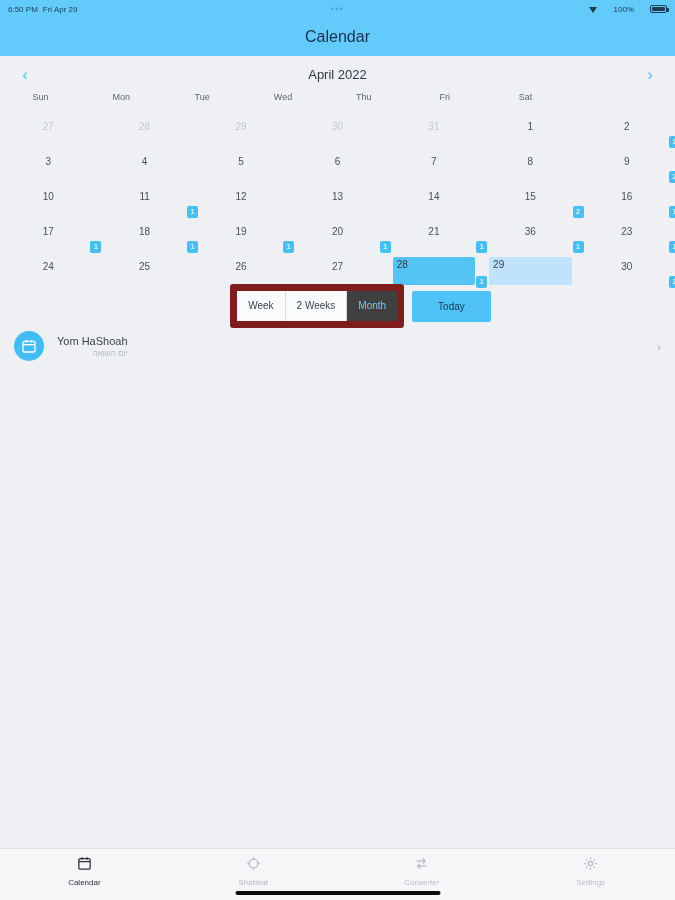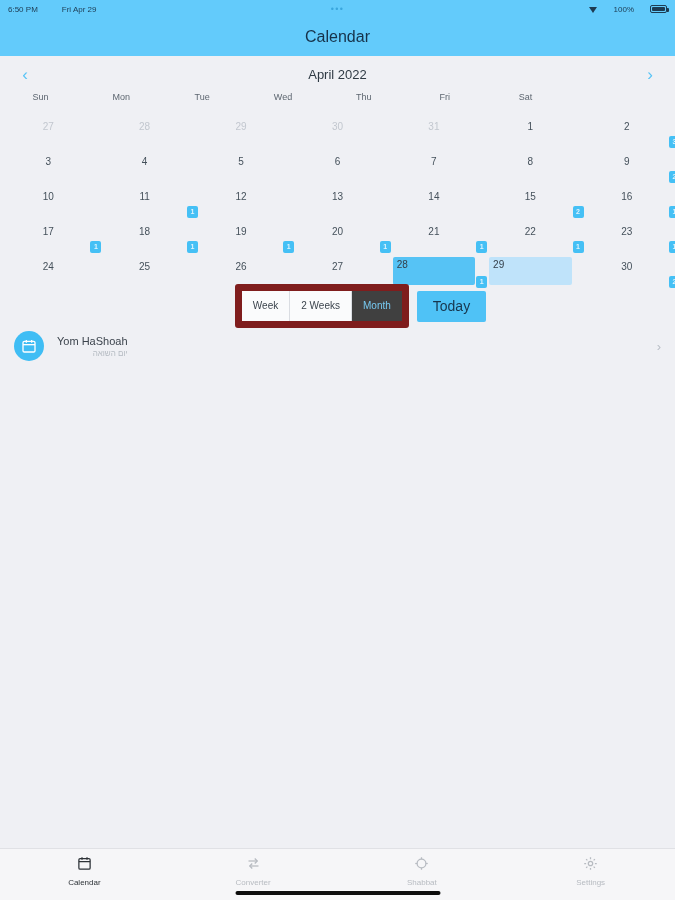--- a/index.html
+++ b/index.html
@@ -10,21 +10,21 @@
     overflow:hidden;
   }
   #app { position:relative; width:675px; height:900px; background:#eff0f4; }
 
   
   .statusbar {
     position:absolute; top:0; left:0; width:675px; height:18px;
     background:#63cbfb; display:flex; align-items:center;
     padding:0 8px; color:#1d3b52; font-size:8px;
   }
-  .sb-left { display:flex; gap:24px; align-items:center; white-space:nowrap; }
+  .sb-left { display:flex; gap:5px; align-items:center; white-space:nowrap; }
   .sb-center { position:absolute; left:0; right:0; text-align:center;
                color:#3aa6dd; font-size:9px; letter-spacing:1.4px; line-height:1; }
   .sb-right { margin-left:auto; display:flex; gap:16px; align-items:center;
               white-space:nowrap; position:relative; z-index:2; }
   .wifi-ico { display:inline-block; width:9px; height:7px; position:relative; }
   .wifi-ico i {
     position:absolute; left:0; top:1px; width:0; height:0;
     border-left:4.5px solid transparent; border-right:4.5px solid transparent;
     border-top:6px solid #1d3b52;
   }
@@ -103,22 +103,22 @@
     margin-left:46px;
   }
   .seg {
     padding:0 11px; height:30px; line-height:30px; font-size:10px;
     color:#3b444d; border-right:1px solid #dadde2; cursor:pointer;
     background:#fafbfc; white-space:nowrap;
   }
   .seg:last-child { border-right:none; }
   .seg.active { background:#404040; color:#77c9f0; }
   .today-btn {
-    margin-left:8px; height:31px; line-height:31px; padding:0 16px;
-    background:#4fc2f6; color:#17364e; font-size:14px; border-radius:2px;
+    margin-left:8px; height:31px; line-height:31px; padding:0 26px;
+    background:#4fc2f6; color:#17364e; font-size:10px; border-radius:2px;
     cursor:pointer; white-space:nowrap;
   }
 
   
   .event-row {
     position:absolute; top:322px; left:0; width:675px; height:48px;
     display:flex; align-items:center; padding:0 14px; cursor:pointer;
   }
   .ev-icon {
     width:30px; height:30px; border-radius:50%; background:#3fbdf4;
@@ -278,21 +278,21 @@
         </div>
         <div class="cell">
           <div class="daynum">20</div>
           <div class="badge" style="right: -5px; top: 22px;">1</div>
         </div>
         <div class="cell">
           <div class="daynum">21</div>
           <div class="badge" style="right: -5px; top: 22px;">1</div>
         </div>
         <div class="cell">
-          <div class="daynum">22</div>
+          <div class="daynum">36</div>
           <div class="badge" style="right: -5px; top: 22px;">1</div>
         </div>
         <div class="cell">
           <div class="daynum">23</div>
           <div class="badge" style="right: -5px; top: 22px;">1</div>
         </div>
       </div>
       <div class="week">
         <div class="cell">
           <div class="daynum">24</div>
@@ -352,39 +352,39 @@
         <span><svg viewBox="0 0 24 24" fill="none" stroke="#2d3237" stroke-width="2">
             <rect x="3" y="4" width="18" height="17" rx="2"></rect>
             <line x1="3" y1="9" x2="21" y2="9"></line>
             <line x1="8" y1="2" x2="8" y2="6"></line>
             <line x1="16" y1="2" x2="16" y2="6"></line>
           </svg></span>
         <span class="tlabel">Calendar</span>
       </div>
       <div class="tab inactive">
         <span><svg viewBox="0 0 24 24" fill="none" stroke="#b7bbc1" stroke-width="2">
-            <path d="M4 8h14"></path>
-            <path d="M14 4l4 4-4 4"></path>
-            <path d="M20 16H6"></path>
-            <path d="M10 12l-4 4 4 4"></path>
-          </svg></span>
-        <span class="tlabel">Converter</span>
-      </div>
-      <div class="tab inactive">
-        <span><svg viewBox="0 0 24 24" fill="none" stroke="#b7bbc1" stroke-width="2">
             <circle cx="12" cy="12" r="7"></circle>
             <line x1="12" y1="2" x2="12" y2="5"></line>
             <line x1="12" y1="19" x2="12" y2="22"></line>
             <line x1="2" y1="12" x2="5" y2="12"></line>
             <line x1="19" y1="12" x2="22" y2="12"></line>
           </svg></span>
         <span class="tlabel">Shabbat</span>
       </div>
       <div class="tab inactive">
         <span><svg viewBox="0 0 24 24" fill="none" stroke="#b7bbc1" stroke-width="2">
+            <path d="M4 8h14"></path>
+            <path d="M14 4l4 4-4 4"></path>
+            <path d="M20 16H6"></path>
+            <path d="M10 12l-4 4 4 4"></path>
+          </svg></span>
+        <span class="tlabel">Converter</span>
+      </div>
+      <div class="tab inactive">
+        <span><svg viewBox="0 0 24 24" fill="none" stroke="#b7bbc1" stroke-width="2">
             <circle cx="12" cy="12" r="3.5"></circle>
             <path d="M12 2v3M12 19v3M2 12h3M19 12h3M5 5l2 2M17 17l2 2M19 5l-2 2M7 17l-2 2"></path>
           </svg></span>
         <span class="tlabel">Settings</span>
       </div>
       <div class="home-ind"></div>
   </div>
 
 </div>
 

